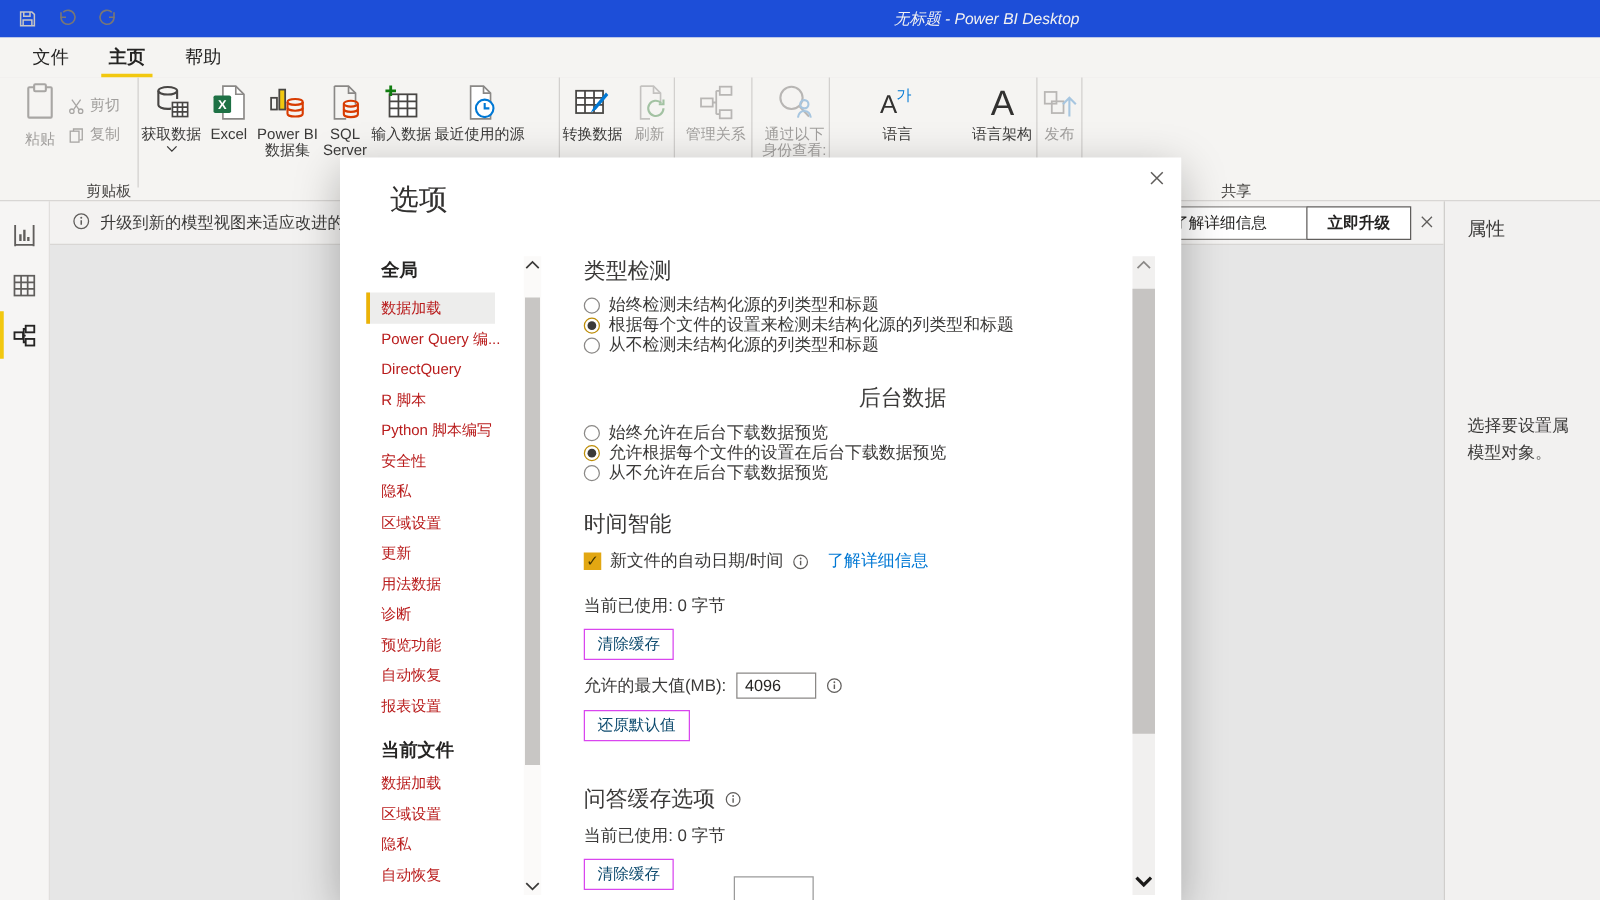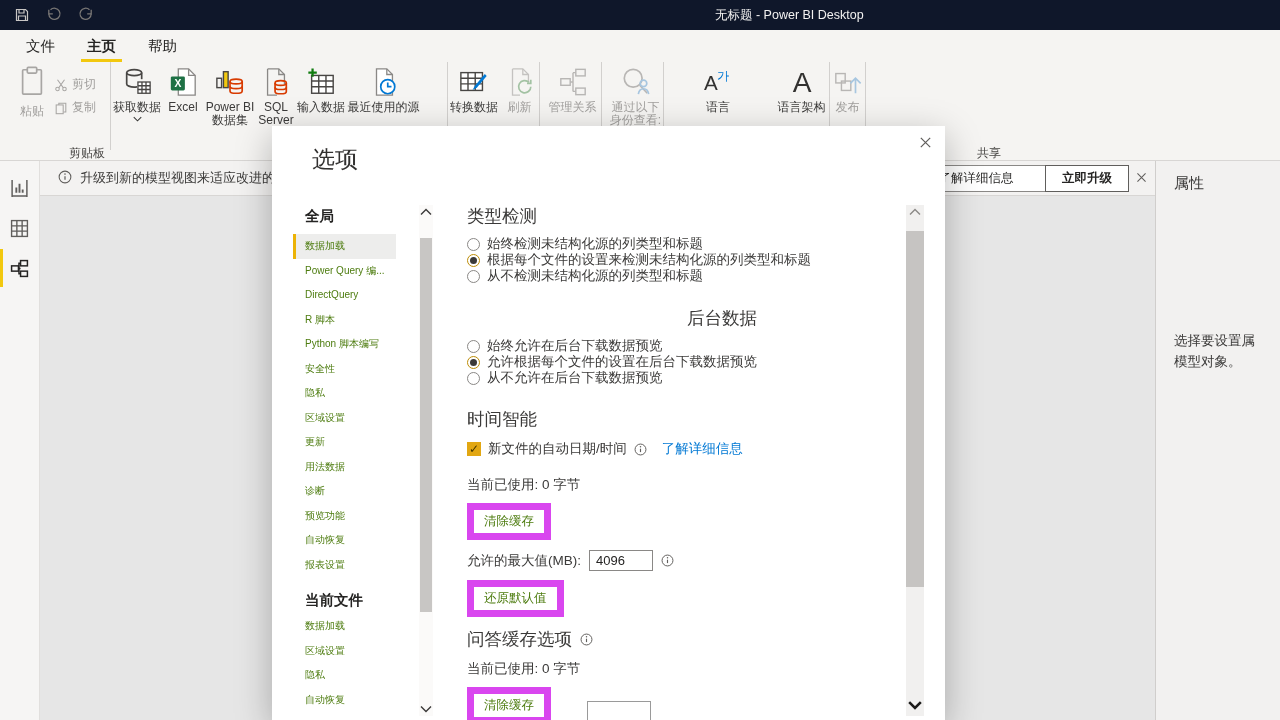--- a/index.html
+++ b/index.html
@@ -2,21 +2,21 @@
 <html><head>
 <meta charset="utf-8">
 <style>
   * { margin:0; padding:0; box-sizing:content-box; }
   html,body { width:1280px; height:720px; overflow:hidden; }
   body { font-family:"Liberation Sans","DejaVu Sans",sans-serif; position:relative; background:#e6e6e6; }
   #stage { position:absolute; inset:0; width:1280px; height:720px; overflow:hidden; }
   [data-icon] svg, [data-icon-slot] svg { width:100%; height:100%; display:block; }
 
   
-  .titlebar { position:absolute; left:0; top:0; width:1280px; height:30px; background:#0f172a; z-index:3; }
+  .titlebar { position:absolute; left:0; top:0; width:1280px; height:30px; background:#1d4ed8; z-index:3;font-style:italic; }
   .tb-icon { position:absolute; top:7px; width:16px; height:16px; cursor:pointer; }
   .tb-save { left:14px; } .tb-undo { left:46px; } .tb-redo { left:78px; }
   .tb-title { position:absolute; left:715px; top:0; line-height:30px; color:#f3f2f1; font-size:12.5px; }
 
   
   .menubar { position:absolute; left:0; top:30px; width:1270px; height:32px; background:#f5f4f2; display:flex; padding-left:10px; z-index:3; }
   .menu-item { position:relative; padding:0 12px; margin:0 4px; line-height:32px; font-size:14.5px; color:#252423; cursor:pointer; }
   .menu-item.active { font-weight:700; }
   .menu-item.active::after { content:""; position:absolute; left:6px; right:6px; bottom:0; height:3px; background:#f2c80f; }
 
@@ -76,21 +76,21 @@
   .props-title { margin-left:18px; font-size:15px; color:#3b3a39; height:20px; }
   .props-hint { margin:136px 0 0 18px; font-size:13.5px; line-height:21px; color:#3b3a39; }
 
   
   .dialog { position:absolute; left:272px; top:126px; width:673px; height:594px; background:#fff; box-shadow:0 10px 34px rgba(0,0,0,.28); z-index:10; overflow:hidden; }
   .dlg-title { position:absolute; left:40px; top:18px; font-size:23px; color:#323130; }
   .dlg-close { position:absolute; right:12px; top:9px; width:15px; height:15px; color:#605e5c; cursor:pointer; }
   .dlg-side { position:absolute; left:21px; top:75px; width:126px; }
   .side-header { font-size:14.5px; font-weight:700; color:#252423; padding:6px 0 8px 12px; }
   .side-header.h2 { margin-top:8px; padding-bottom:4px; }
-  .side-item { height:24.5px; line-height:24.5px; padding-left:12px; font-size:10px; color:#4d7c0f; cursor:pointer; width:91px; white-space:nowrap; }
+  .side-item { height:24.5px; line-height:24.5px; padding-left:12px; font-size:12px; color:#b91c1c; cursor:pointer; width:91px; white-space:nowrap; }
   .side-item.selected { background:#ededec; border-left:3px solid #ecb306; padding-left:9px; }
   .side-scroll { position:absolute; left:147px; top:79px; width:14px; height:511px; background:#fbfaf9; cursor:pointer; }
   .scroll-up { position:absolute; top:3px; left:1px; width:12px; height:8px; color:#3b3a39; }
   .scroll-down { position:absolute; bottom:3px; left:1px; width:12px; height:8px; color:#3b3a39; }
   .side-thumb { position:absolute; left:1px; top:33px; width:12px; height:374px; background:#c8c6c4; }
 
   .dlg-content { position:absolute; left:195px; top:70px; width:440px; height:524px; }
   .sec { position:absolute; left:0; }
   #sec-type { top:8px; } #sec-bg { top:110px;text-align:right; } #sec-time { top:211px; } #sec-cache { top:271px; } #sec-qa { top:431px; }
   .sec-title { font-size:17.5px; color:#3b3a39; font-weight:400; }
@@ -101,21 +101,21 @@
   .radio-row.selected .radio { border-color:#bd8d07; }
   .radio-row.selected .radio::after { content:""; position:absolute; left:2px; top:2px; width:7px; height:7px; border-radius:50%; background:#3b3a39; }
   .radio-label { font-size:13.5px; color:#3b3a39; white-space:nowrap; }
   .check-row { display:flex; align-items:center; gap:7px; margin-top:9px; }
   .checkbox { width:14px; height:14px; background:#e2a712; color:#433500; display:flex; align-items:center; justify-content:center; font-size:12px; font-weight:700; flex:none; cursor:pointer; }
   .checkbox::after { content:"✓"; }
   .check-label { font-size:13.5px; color:#3b3a39; }
   .icon13 { width:13px; height:13px; display:inline-block; color:#605e5c; flex:none; }
   .link { color:#0078d4; font-size:13.5px; margin-left:8px; cursor:pointer; text-decoration:none; }
   .usage { font-size:13.5px; color:#3b3a39; margin-top:9px; }
-  .dlg-btn { display:block; margin-top:9px; background:#fff; border:7px solid #d946ef; font-size:12.5px; color:#4d7c0f; padding:3px 10px; font-family:inherit; cursor:pointer; }
+  .dlg-btn { display:block; margin-top:9px; background:#fff; border:1px solid #d946ef; font-size:12.5px; color:#0c4a6e; padding:3px 10px; font-family:inherit; cursor:pointer; }
   .max-row { display:flex; align-items:center; gap:8px; margin-top:10px; }
   .max-label { font-size:13.5px; color:#3b3a39; }
   .max-input { width:50px; height:17px; border:1px solid #8a8886; font-size:13px; padding:1px 6px; font-family:inherit; color:#252423; }
   .partial-input { position:absolute; left:120px; top:74px; width:62px; height:30px; border:1px solid #9a9a9a; background:#fff; }
   .content-scroll { position:absolute; left:634px; top:79px; width:18px; height:511px; background:#f1f0ef; cursor:pointer; }
   .content-scroll .scroll-up { left:3px; color:#8a8886; }
   .content-thumb { position:absolute; left:0; top:26px; width:18px; height:356px; background:#c6c4c2; }
   .content-scroll .scroll-down { width:14px; height:10px; left:2px; bottom:6px; color:#1b1a19; }
 </style>
 </head>

